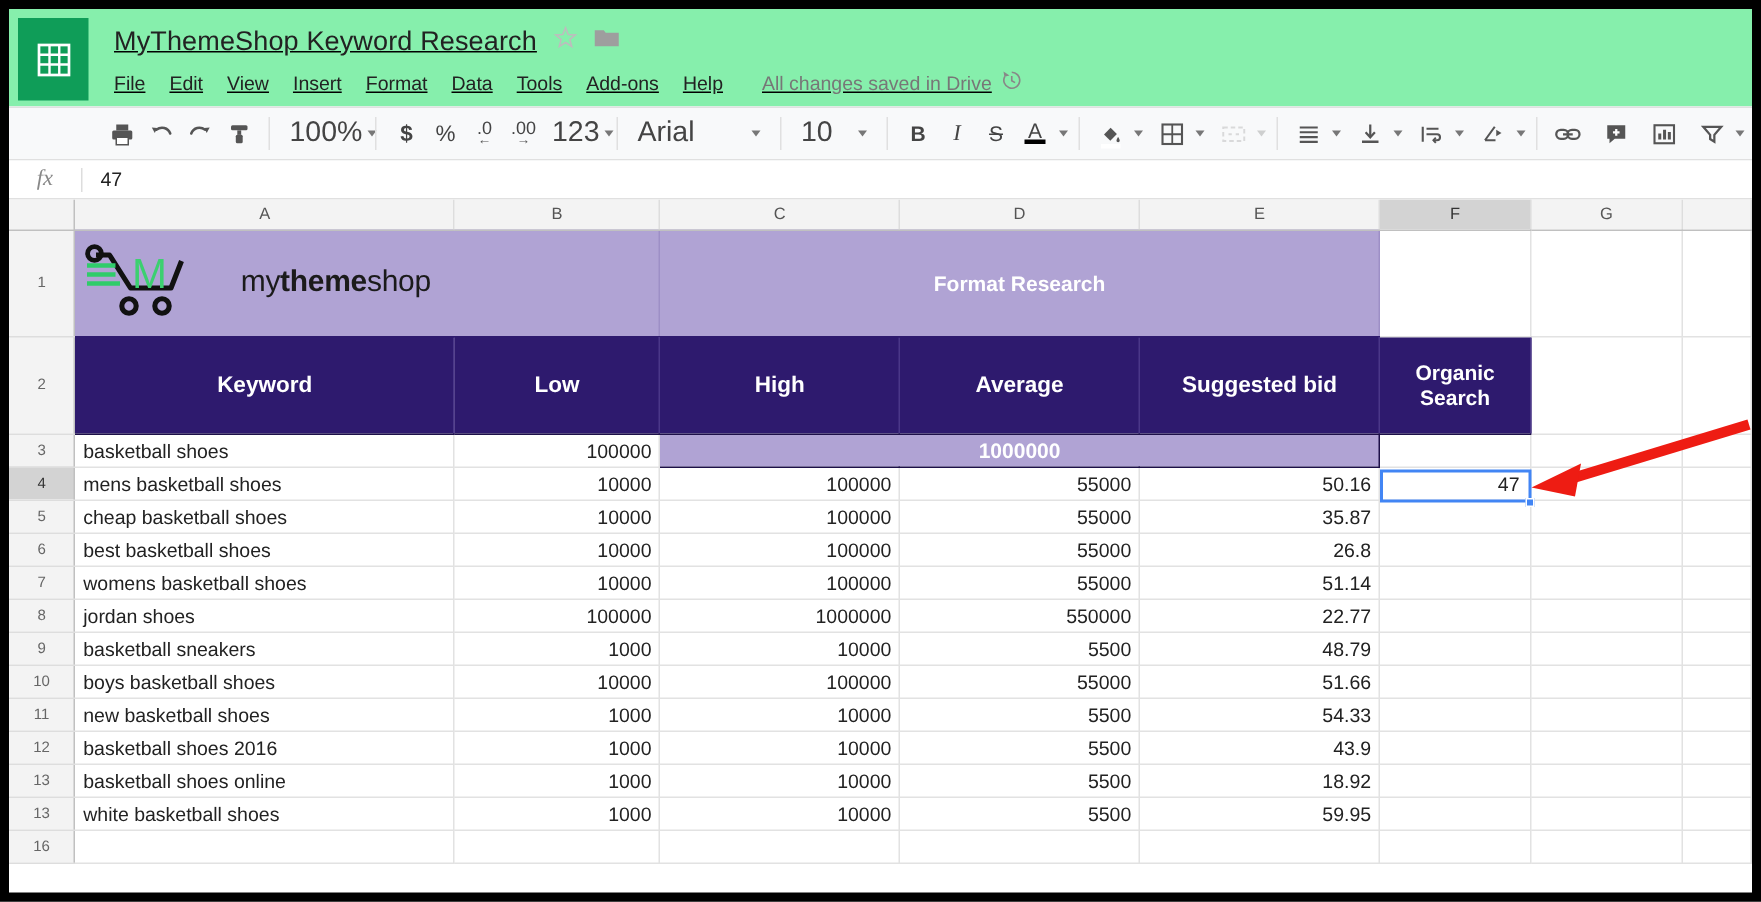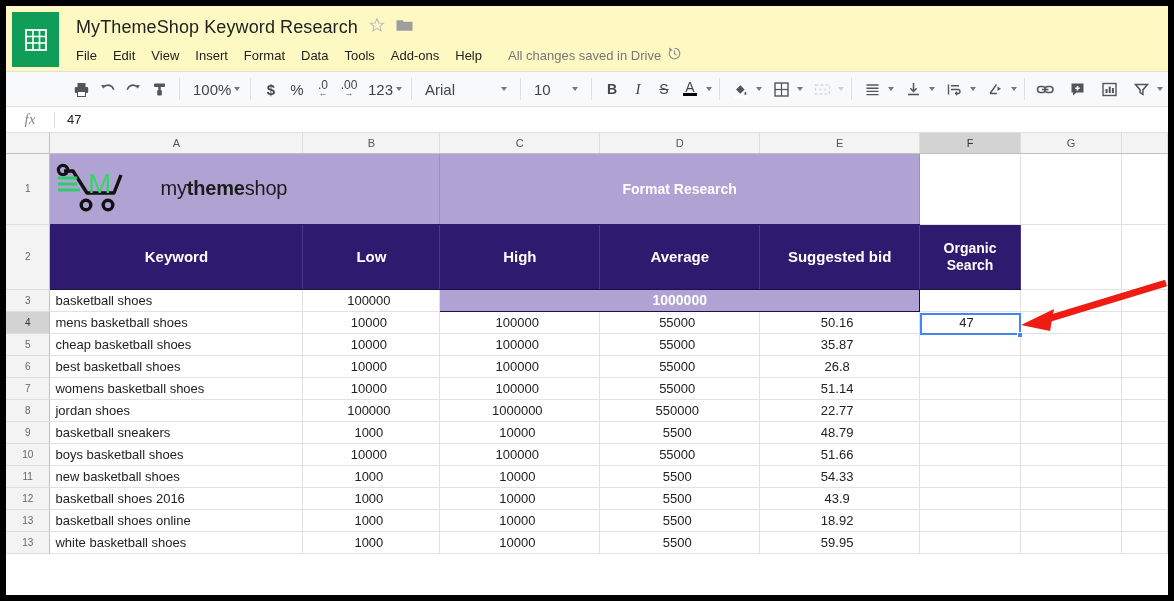--- a/index.html
+++ b/index.html
@@ -10,21 +10,21 @@
   }
   #app {
     position: absolute;
     left: 6px; top: 6px;
     width: 1162px; height: 589px;
     background: #fff;
     overflow: hidden;
   }
 
   
-  .titlebar { display: flex; height: 65px; background: #fef9c3; }
+  .titlebar { display: flex; height: 65px; background: #86efac; text-decoration: underline; }
   .app-logo {
     width: 47px; height: 55px; margin: 6px 0 0 6px;
     background: #0f9d58;
     display: flex; align-items: center; justify-content: center;
     flex: 0 0 auto;
   }
   .app-logo svg { display: block; }
   .title-right { padding: 8px 0 0 17px; flex: 1 1 auto; }
   .doc-title-row { display: flex; align-items: center; gap: 11px; height: 26px; }
   .doc-title {
@@ -63,21 +63,21 @@
     border-top: 4px solid #777;
   }
   .tb-combo {
     display: flex; align-items: center; justify-content: space-between;
     height: 26px; cursor: pointer; border-radius: 2px;
     font-size: 13px; color: #222; padding: 0 6px;
   }
   .combo-zoom { width: 56px; }
   .combo-font { width: 94px; }
   .combo-size { width: 56px; }
-  .tb-label { font-size: 15px; color: #444; }
+  .tb-label { font-size: 19px; color: #444; }
   .tb-text-bold { font-weight: bold; font-size: 14px; }
   .tb-text-italic { font-style: italic; font-family: "Liberation Serif", serif; font-size: 15px; }
 
   
   .formulabar {
     height: 26px; display: flex; align-items: center;
     background: #fff; border-bottom: 1px solid #e0e0e0;
   }
   .fx {
     width: 48px; text-align: center; color: #888;
@@ -111,21 +111,21 @@
     border-right: 1px solid #c0c0c0; border-bottom: 1px solid #ddd;
   }
   .rowhead.sel { background: #d3d3d3; color: #333; }
 
   td.cell {
     border-right: 1px solid #e2e2e2; border-bottom: 1px solid #e2e2e2;
     font-size: 13px; color: #222; vertical-align: middle;
     overflow: hidden; white-space: nowrap;
   }
   td.cell.txt { padding-left: 5px; text-align: left; }
-  td.cell.num { padding-right: 5px; text-align: center; }
+  td.cell.num { padding-right: 5px; text-align: right; }
   td.cell.blank { }
 
   td.banner {
     background: #b0a3d4; color: #fff;
     text-align: center; font-weight: bold; font-size: 14px;
     border-right: 1px solid #9d8fc6; border-bottom: 1px solid #2e1a6e;
   }
   td.logo-cell {
     background: #b0a3d4; border-bottom: 1px solid #2e1a6e;
     border-right: 1px solid #9d8fc6; padding-left: 14px;
@@ -594,20 +594,31 @@
         <td class="rowhead">13</td>
         <td class="cell txt">white basketball shoes</td>
         <td class="cell num">1000</td>
         <td class="cell num">10000</td>
         <td class="cell num">5500</td>
         <td class="cell num">59.95</td>
         <td class="cell blank"></td>
         <td class="cell blank"></td>
         <td class="cell blank"></td>
       </tr>
+      <tr style="height:22px">
+        <td class="rowhead">16</td>
+        <td class="cell txt"></td>
+        <td class="cell num"></td>
+        <td class="cell num"></td>
+        <td class="cell num"></td>
+        <td class="cell num"></td>
+        <td class="cell blank"></td>
+        <td class="cell blank"></td>
+        <td class="cell blank"></td>
+      </tr>
     </tbody>
       </table>
 
     <div class="sel-overlay" style="left:914px; top:180px; width:101px; height:22px;"></div>
     <div class="fill-handle" style="left:1011px; top:199px;"></div>
 
     <svg class="arrow-svg" width="1162" height="462">
       <g>
         <path d="M1160 150 L1035 188" stroke="#ee1c13" stroke-width="7" stroke-linecap="butt"></path>
         <path d="M1015 192 L1048 176 L1044 198 Z" fill="#ee1c13"></path>

